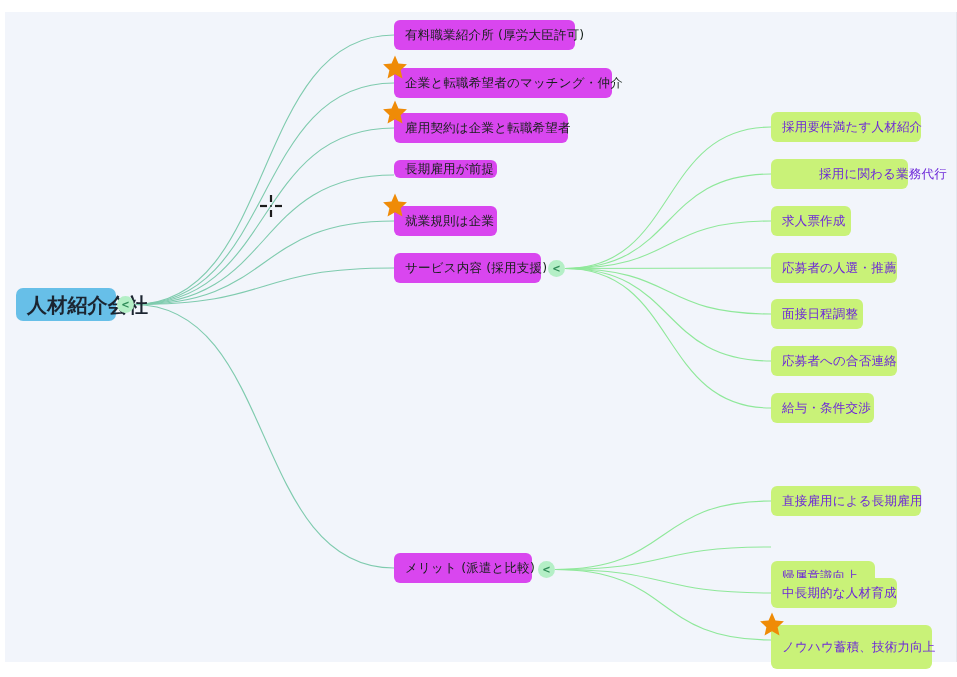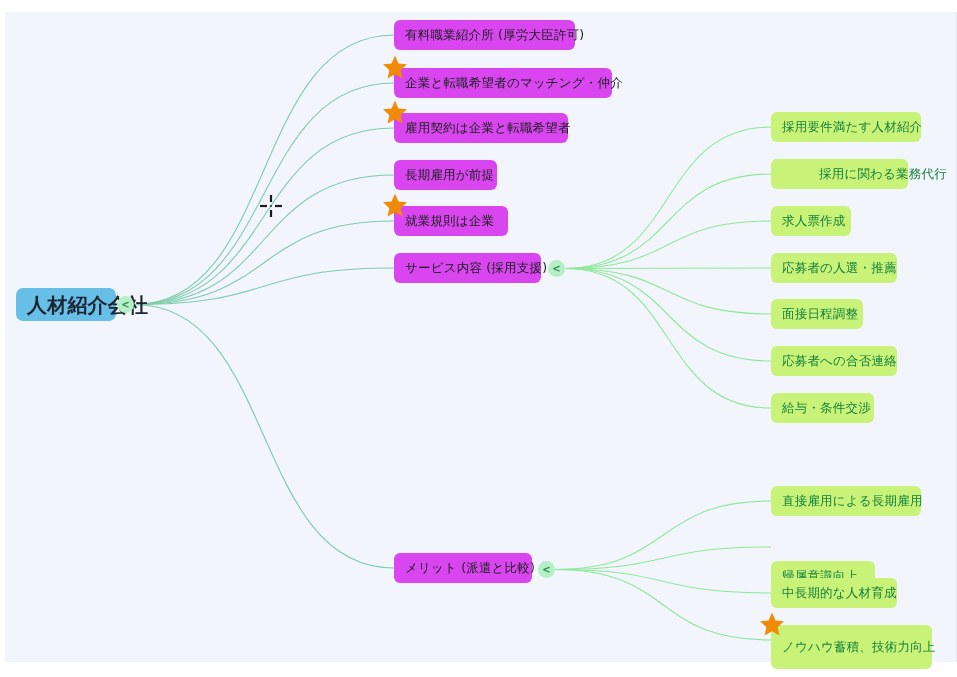--- a/index.html
+++ b/index.html
@@ -55,21 +55,21 @@
     border-radius: 7px;
   }
   .node.branch {
     background: #d946ef;
     color: #16211a;
     font-size: 12.5px;
     height: 30px;
   }
   .node.leaf {
     background: #c9f278;
-    color: #15803d;
+    color: #6d28d9;
     font-size: 12.5px;
     height: 30px;
   }
   .toggle {
     position: absolute;
     width: 17px;
     height: 17px;
     border-radius: 50%;
     background: #b4efc6;
     color: #2e8b57;
@@ -140,24 +140,24 @@
         </svg>
       </div>
       <div class="node branch" style="left: 394px; top: 113px; width: 174px; height: 30px;">
         <span class="node-label">雇用契約は企業と転職希望者</span>
       </div>
       <div class="star" style="left: 382px; top: 99px;">
         <svg viewBox="0 0 24 24">
           <polygon points="12,1.4 15.2,8.7 23,9.5 17.2,14.9 18.9,22.6 12,18.6 5.1,22.6 6.8,14.9 1,9.5 8.8,8.7" fill="#ef8b07"></polygon>
         </svg>
       </div>
-      <div class="node branch" style="left: 394px; top: 160px; width: 103px; height: 30px;">
+      <div class="node branch" style="left: 394px; top: 160px; width: 103px; height: 18px;">
         <span class="node-label">長期雇用が前提</span>
       </div>
-      <div class="node branch" style="left: 394px; top: 206px; width: 114px; height: 30px;">
+      <div class="node branch" style="left: 394px; top: 206px; width: 103px; height: 30px;">
         <span class="node-label">就業規則は企業</span>
       </div>
       <div class="star" style="left: 382px; top: 192px;">
         <svg viewBox="0 0 24 24">
           <polygon points="12,1.4 15.2,8.7 23,9.5 17.2,14.9 18.9,22.6 12,18.6 5.1,22.6 6.8,14.9 1,9.5 8.8,8.7" fill="#ef8b07"></polygon>
         </svg>
       </div>
       <div class="node branch" style="left: 394px; top: 253px; width: 147px; height: 30px;">
         <span class="node-label">サービス内容 (採用支援)</span>
       </div>

